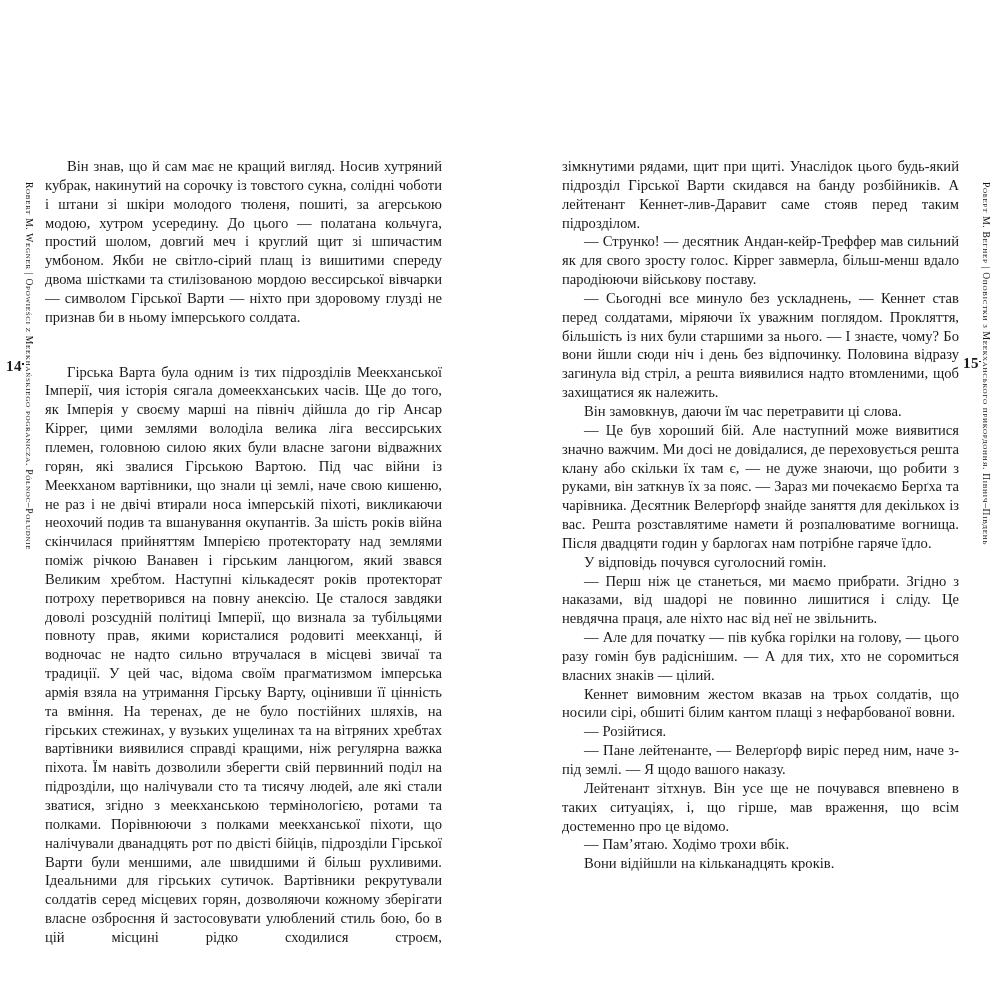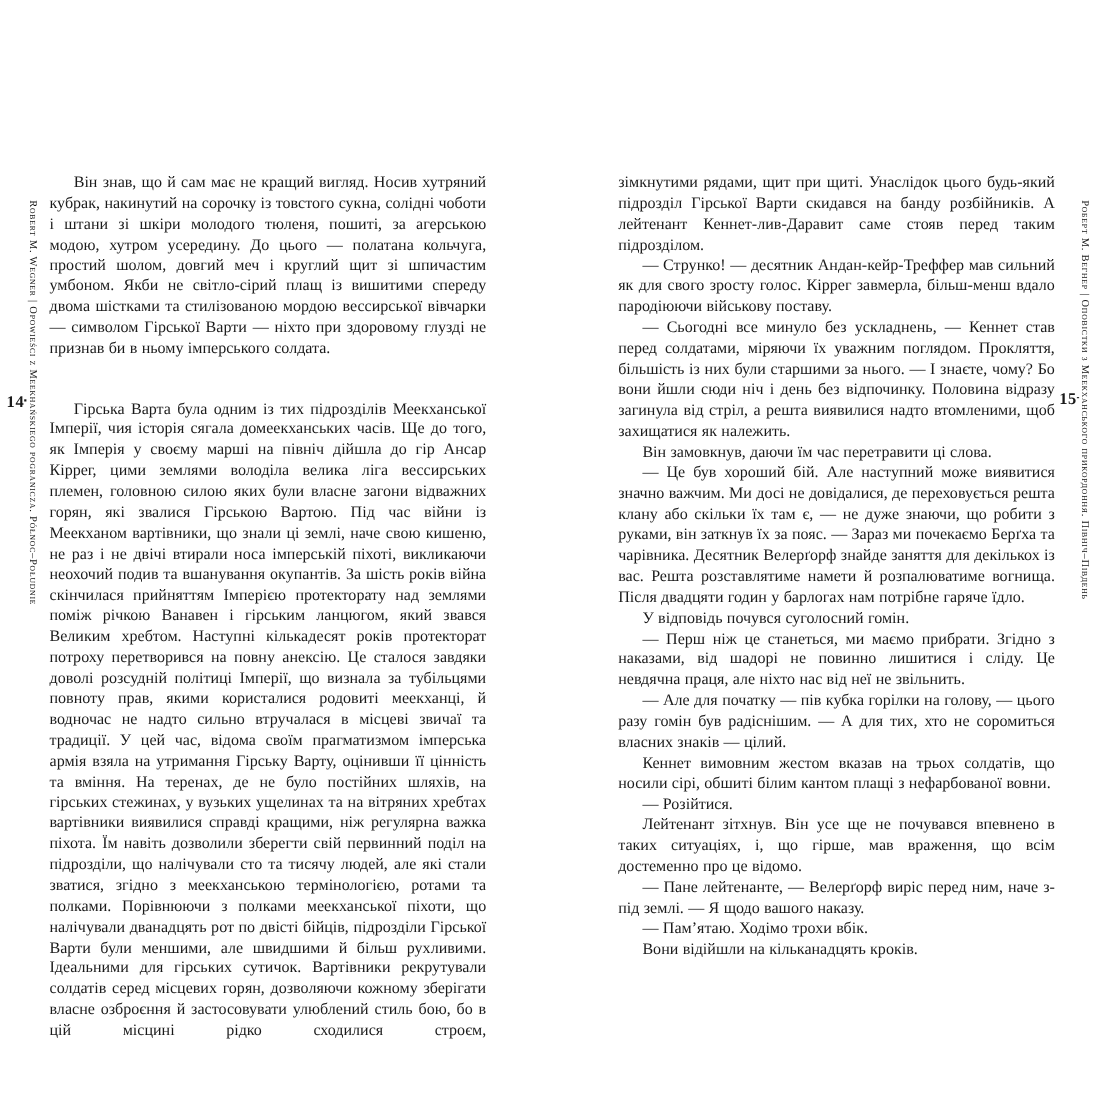--- a/index.html
+++ b/index.html
@@ -86,22 +86,22 @@
   <p>зімкнутими рядами, щит при щиті. Унаслідок цього будь-який підрозділ Гірської Варти скидався на банду розбійників. А лейтенант Кеннет-лив-Даравит саме стояв перед таким підрозділом.</p>
   <p class="indent">— Струнко! — десятник Андан-кейр-Треффер мав сильний як для свого зросту голос. Кіррег завмерла, більш-менш вдало пародіюючи військову поставу.</p>
   <p class="indent">— Сьогодні все минуло без ускладнень, — Кеннет став перед солдатами, міряючи їх уважним поглядом. Прокляття, більшість із них були старшими за нього. — І знаєте, чому? Бо вони йшли сюди ніч і день без відпочинку. Половина відразу загинула від стріл, а решта виявилися надто втомленими, щоб захищатися як належить.</p>
   <p class="indent">Він замовкнув, даючи їм час перетравити ці слова.</p>
   <p class="indent">— Це був хороший бій. Але наступний може виявитися значно важчим. Ми досі не довідалися, де переховується решта клану або скільки їх там є, — не дуже знаючи, що робити з руками, він заткнув їх за пояс. — Зараз ми почекаємо Берґха та чарівника. Десятник Велерґорф знайде заняття для декількох із вас. Решта розставлятиме намети й розпалюватиме вогнища. Після двадцяти годин у барлогах нам потрібне гаряче їдло.</p>
   <p class="indent">У відповідь почувся суголосний гомін.</p>
   <p class="indent">— Перш ніж це станеться, ми маємо прибрати. Згідно з наказами, від шадорі не повинно лишитися і сліду. Це невдячна праця, але ніхто нас від неї не звільнить.</p>
   <p class="indent">— Але для початку — пів кубка горілки на голову, — цього разу гомін був радіснішим. — А для тих, хто не соромиться власних знаків — цілий.</p>
   <p class="indent">Кеннет вимовним жестом вказав на трьох солдатів, що носили сірі, обшиті білим кантом плащі з нефарбованої вовни.</p>
   <p class="indent">— Розійтися.</p>
+  <p class="indent">— Пане лейтенанте, — Велерґорф виріс перед ним, наче з-під землі. — Я щодо вашого наказу.</p>
   <p class="indent">Лейтенант зітхнув. Він усе ще не почувався впевнено в таких ситуаціях, і, що гірше, мав враження, що всім достеменно про це відомо.</p>
-  <p class="indent">— Пане лейтенанте, — Велерґорф виріс перед ним, наче з-під землі. — Я щодо вашого наказу.</p>
   <p class="indent">— Пам’ятаю. Ходімо трохи вбік.</p>
   <p class="indent">Вони відійшли на кільканадцять кроків.</p>
 </div>
 
 <div class="margin-col right">
   <div class="page-num">15</div>
   <div class="page-num-rule"></div>
   <div class="running-title">Роберт М. Вегнер | Оповістки з Меекханського прикордоння. Північ–Південь</div>
 </div>
 

